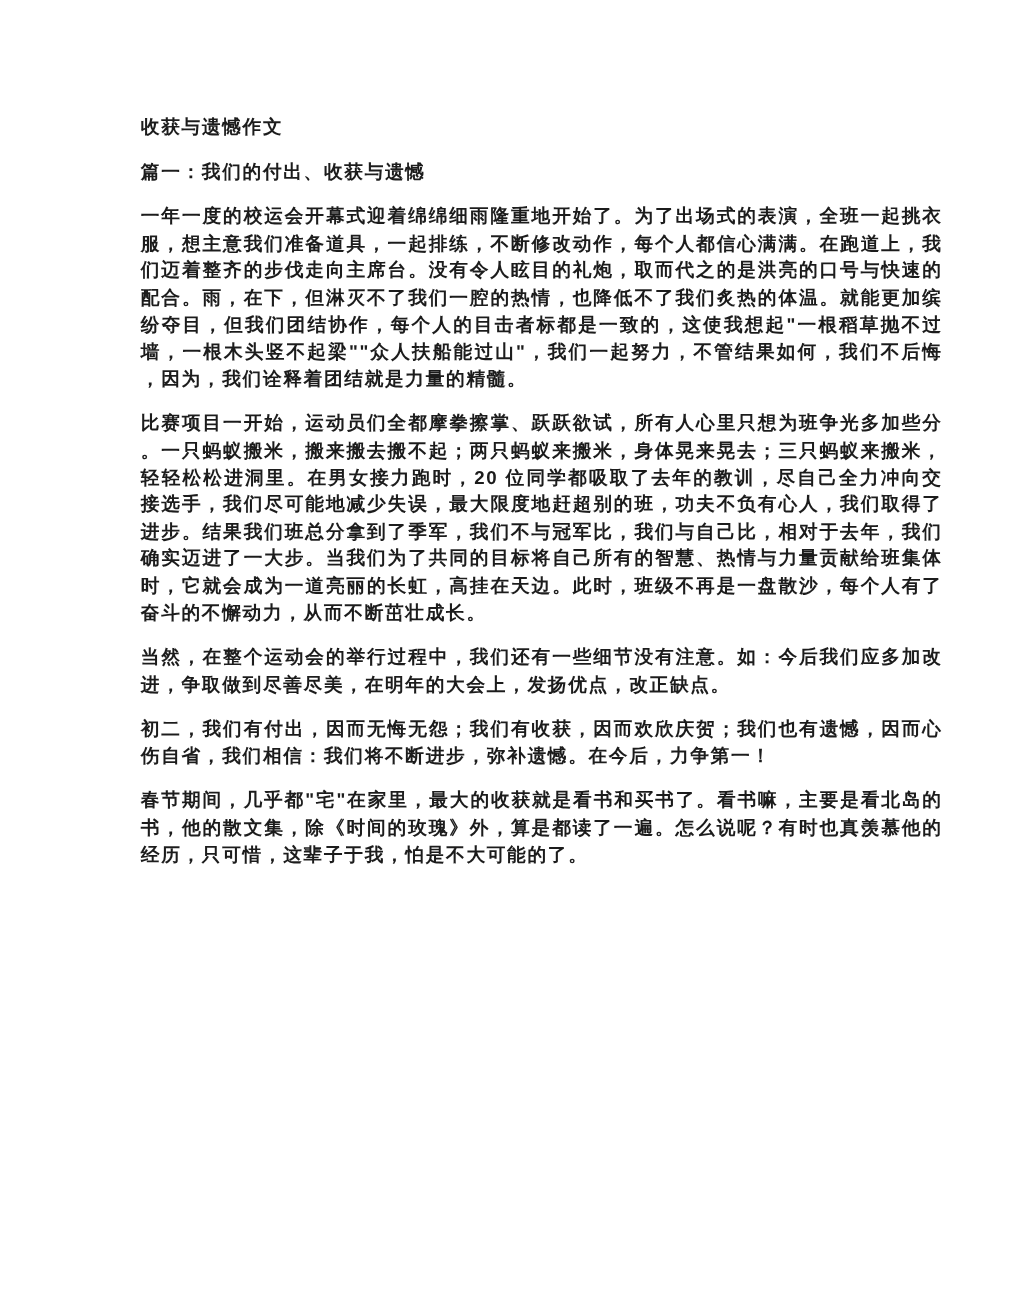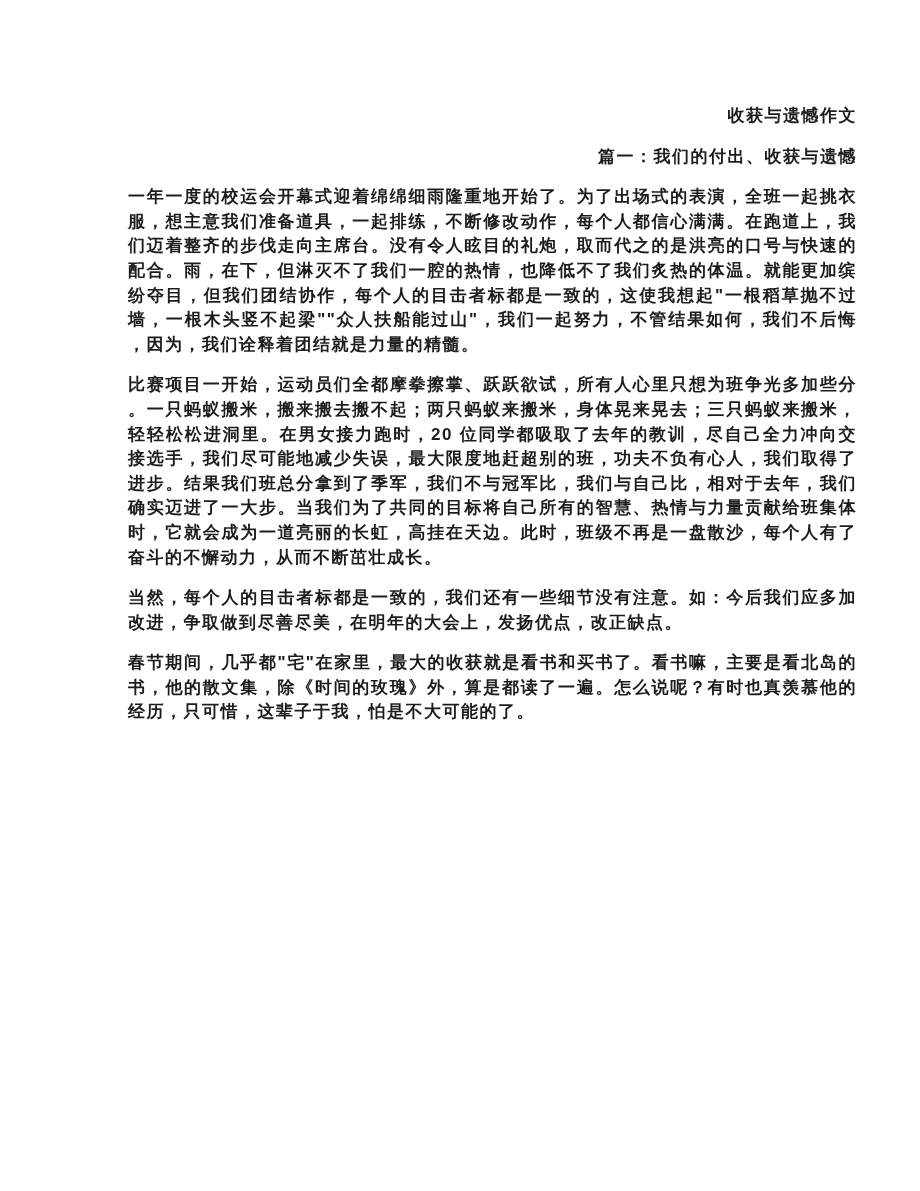--- a/index.html
+++ b/index.html
@@ -25,35 +25,36 @@
     font-size: 17px;
     line-height: 24.6px;
     letter-spacing: 1.5px;
     font-weight: 700;
     color: #1c1c1c;
     text-align: justify;
     word-break: break-all;
     line-break: anywhere;
   }
   .doc p.heading {
-    text-align: right;
+    text-align: left;
   }
 </style>
 </head>
 <body>
 
 <div class="doc">
   <p class="heading">收获与遗憾作文</p>
 
   <p class="heading">篇一：我们的付出、收获与遗憾</p>
 
 
   <p>一年一度的校运会开幕式迎着绵绵细雨隆重地开始了。为了出场式的表演，全班一起挑衣服，想主意我们准备道具，一起排练，不断修改动作，每个人都信心满满。在跑道上，我们迈着整齐的步伐走向主席台。没有令人眩目的礼炮，取而代之的是洪亮的口号与快速的配合。雨，在下，但淋灭不了我们一腔的热情，也降低不了我们炙热的体温。就能更加缤纷夺目，但我们团结协作，每个人的目击者标都是一致的，这使我想起"一根稻草抛不过墙，一根木头竖不起梁""众人扶船能过山"，我们一起努力，不管结果如何，我们不后悔，因为，我们诠释着团结就是力量的精髓。</p>
 
   <p>比赛项目一开始，运动员们全都摩拳擦掌、跃跃欲试，所有人心里只想为班争光多加些分。一只蚂蚁搬米，搬来搬去搬不起；两只蚂蚁来搬米，身体晃来晃去；三只蚂蚁来搬米，轻轻松松进洞里。在男女接力跑时，20 位同学都吸取了去年的教训，尽自己全力冲向交接选手，我们尽可能地减少失误，最大限度地赶超别的班，功夫不负有心人，我们取得了进步。结果我们班总分拿到了季军，我们不与冠军比，我们与自己比，相对于去年，我们确实迈进了一大步。当我们为了共同的目标将自己所有的智慧、热情与力量贡献给班集体时，它就会成为一道亮丽的长虹，高挂在天边。此时，班级不再是一盘散沙，每个人有了奋斗的不懈动力，从而不断茁壮成长。</p>
 
 
-  <p>当然，每个人的目击者标都是一致的，我们还有一些细节没有注意。如：今后我们应多加改进，争取做到尽善尽美，在明年的大会上，发扬优点，改正缺点。</p>
+  <p>当然，在整个运动会的举行过程中，我们还有一些细节没有注意。如：今后我们应多加改进，争取做到尽善尽美，在明年的大会上，发扬优点，改正缺点。</p>
 
+  <p>初二，我们有付出，因而无悔无怨；我们有收获，因而欢欣庆贺；我们也有遗憾，因而心伤自省，我们相信：我们将不断进步，弥补遗憾。在今后，力争第一！</p>
 
 
   <p>春节期间，几乎都"宅"在家里，最大的收获就是看书和买书了。看书嘛，主要是看北岛的书，他的散文集，除《时间的玫瑰》外，算是都读了一遍。怎么说呢？有时也真羡慕他的经历，只可惜，这辈子于我，怕是不大可能的了。</p>
 </div>
 
 </body></html>

